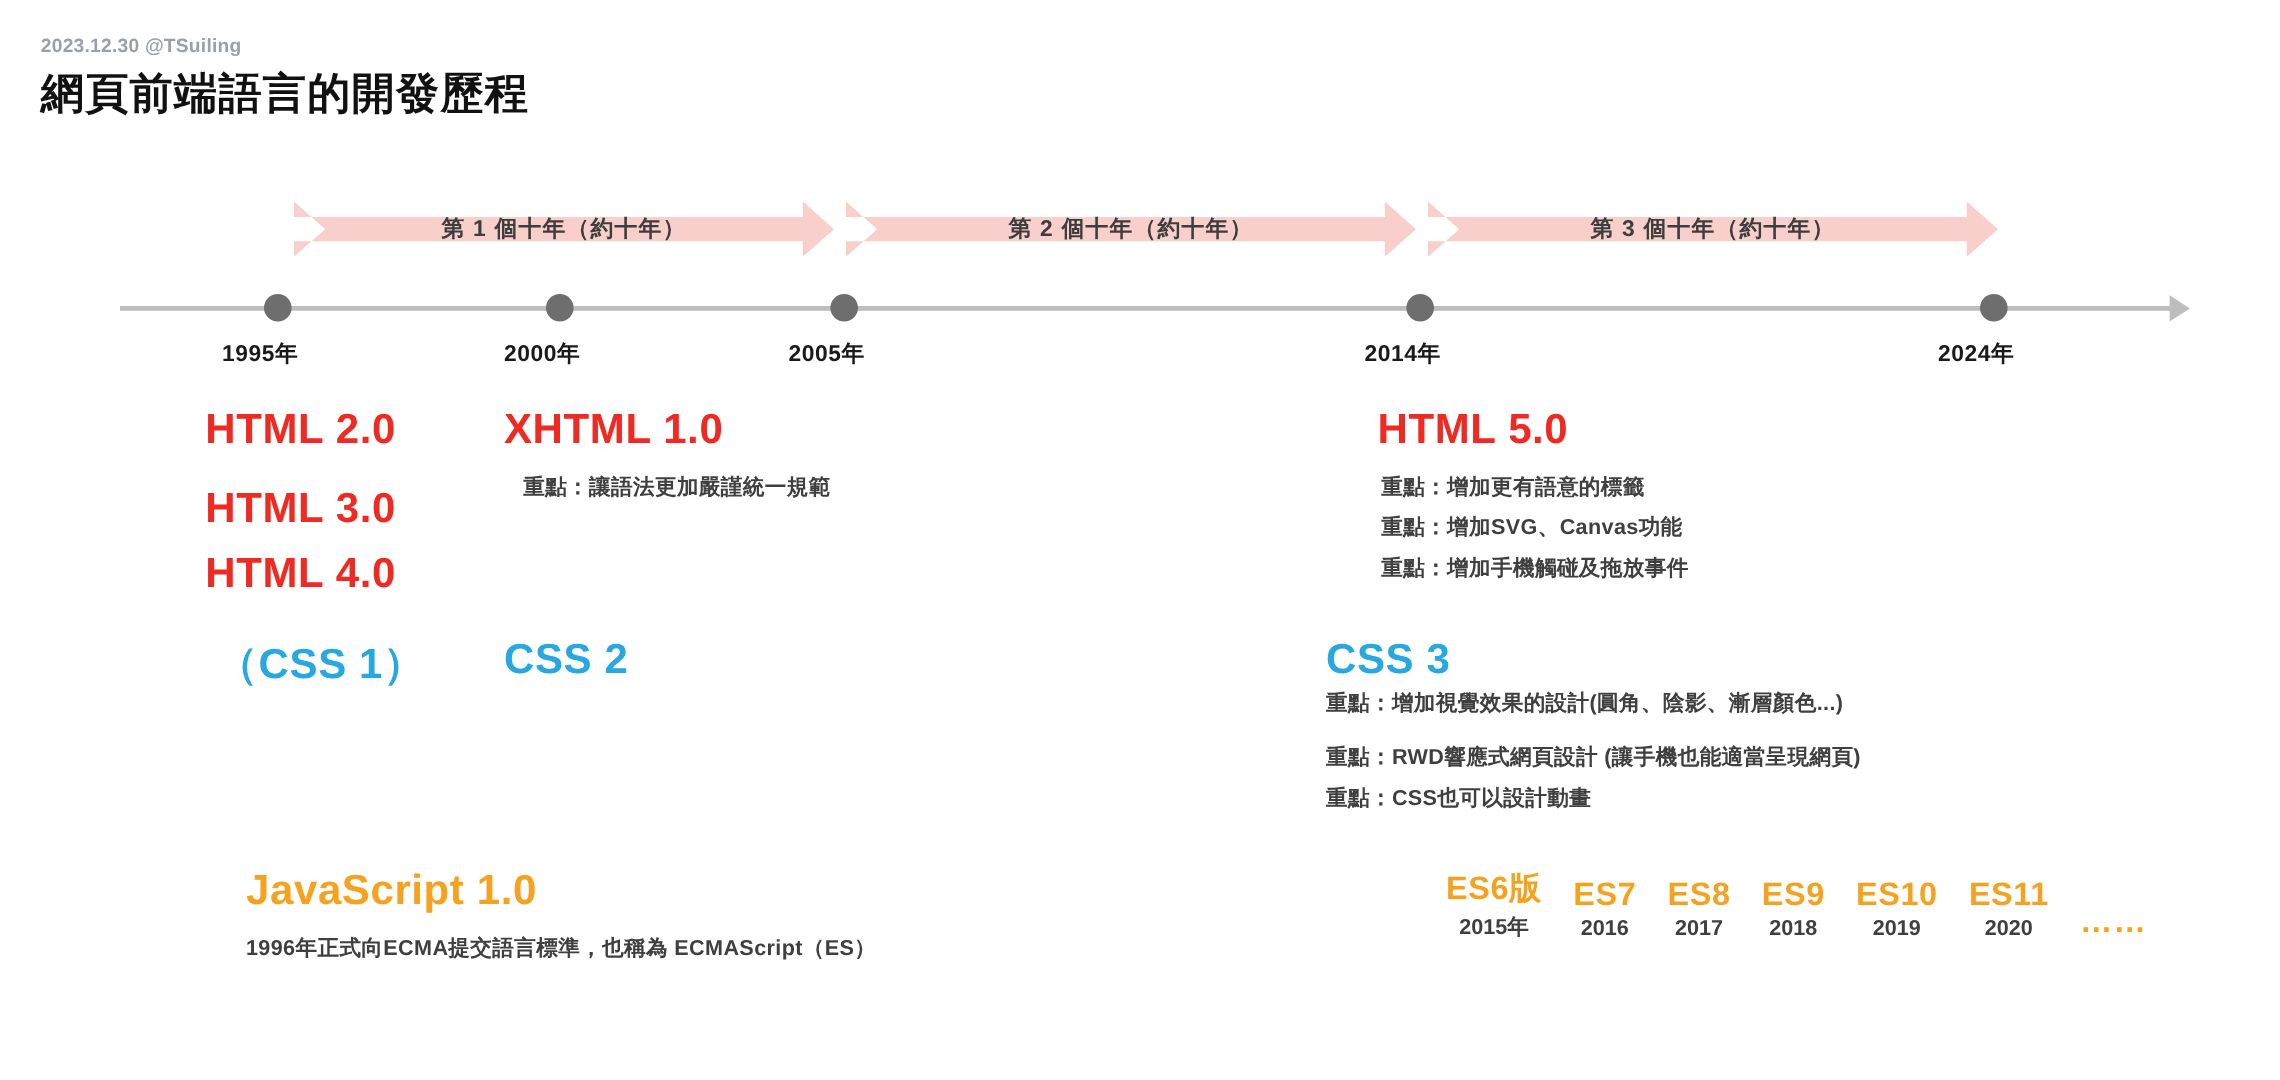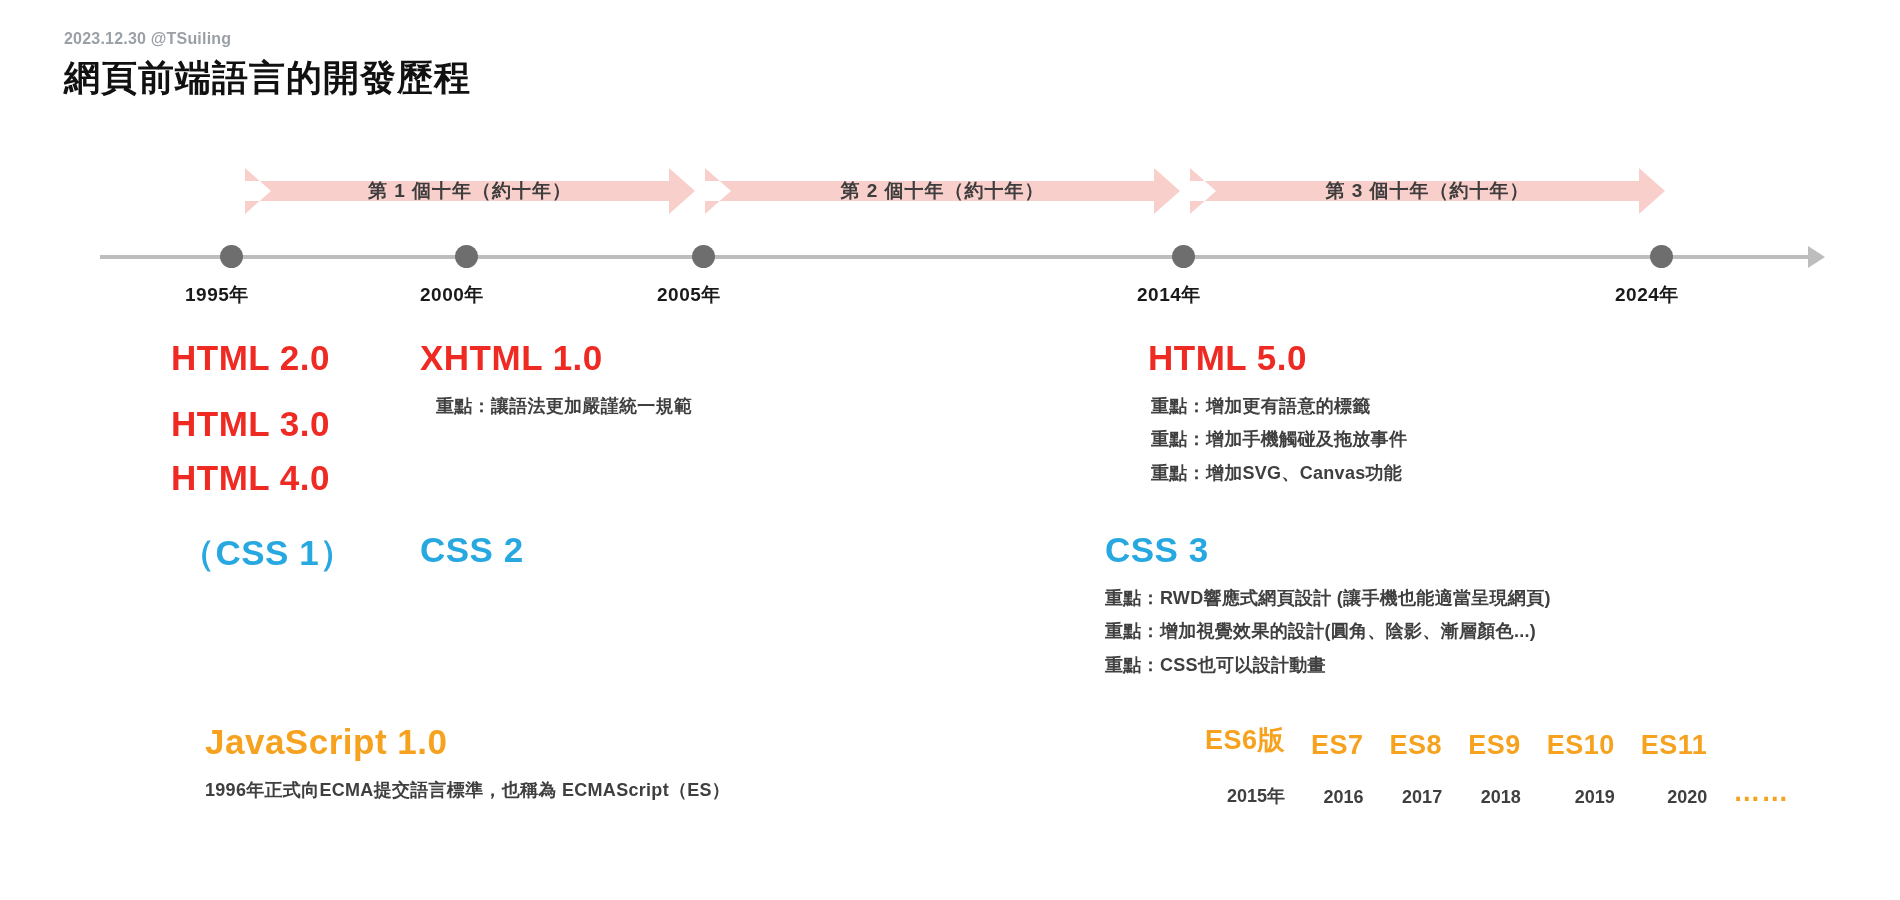--- a/index.html
+++ b/index.html
@@ -12,21 +12,21 @@
     height: 900px;
     font-family: "Liberation Sans", sans-serif;
     color: #333333;
     position: relative;
     overflow: hidden;
   }
 
   
   .header {
     position: absolute;
-    left: 64px;
+    left: 34px;
     top: 30px;
   }
   .byline {
     font-size: 16px;
     color: #9aa0a6;
     font-weight: bold;
     letter-spacing: 0.2px;
     margin: 0 0 6px 0;
   }
   .byline .handle { color: #9aa0a6; }
@@ -137,26 +137,26 @@
   }
   .es-item { display: block; }
   .es-name {
     font-size: 27px;
     font-weight: bold;
     color: #f6a21e;
     white-space: nowrap;
     letter-spacing: 0.5px;
   }
   .es-year {
-    margin-top: 26px;
+    margin-top: 2px;
     font-size: 18px;
     font-weight: bold;
     color: #3f3f3f;
     white-space: nowrap;
-    text-align: right;
+    text-align: center;
   }
   .es-dots {
     font-size: 27px;
     font-weight: bold;
     color: #f6a21e;
     letter-spacing: 1px;
   }
 </style>
 </head>
 <body>
@@ -206,36 +206,36 @@
 </div>
 
 <div class="block" style="left:420px; top:338px;">
   <div class="htag red">XHTML 1.0</div>
   <div class="note" style="margin-top:12px;margin-left:16px;">重點：讓語法更加嚴謹統一規範</div>
 </div>
 
 <div class="block" style="left:1148px; top:338px;">
   <div class="htag red">HTML 5.0</div>
   <div class="note" style="margin-top:12px; padding-left:3px;">重點：增加更有語意的標籤</div>
+  <div class="note" style="padding-left:3px;">重點：增加SVG、Canvas功能</div>
   <div class="note" style="padding-left:3px;">重點：增加手機觸碰及拖放事件</div>
-  <div class="note" style="padding-left:3px;">重點：增加SVG、Canvas功能</div>
 </div>
 
 <div class="block" style="left:180px; top:530px;">
   <div class="htag blue">（CSS 1）</div>
 </div>
 
 <div class="block" style="left:420px; top:530px;">
   <div class="htag blue">CSS 2</div>
 </div>
 
 <div class="block" style="left:1105px; top:530px;">
   <div class="htag blue">CSS 3</div>
+  <div class="note">重點：增加視覺效果的設計(圓角、陰影、漸層顏色...)</div>
   <div class="note" style="margin-top:12px;">重點：RWD響應式網頁設計 (讓手機也能適當呈現網頁)</div>
-  <div class="note">重點：增加視覺效果的設計(圓角、陰影、漸層顏色...)</div>
   <div class="note">重點：CSS也可以設計動畫</div>
 </div>
 
 <div class="block" style="left:205px; top:722px;">
   <div class="htag orange">JavaScript 1.0</div>
   <div class="note" style="margin-top:12px;">1996年正式向ECMA提交語言標準，也稱為 ECMAScript（ES）</div>
 </div>
 
 <div class="block" style="left:1205px; top:722px;">
   <div class="es-row">

